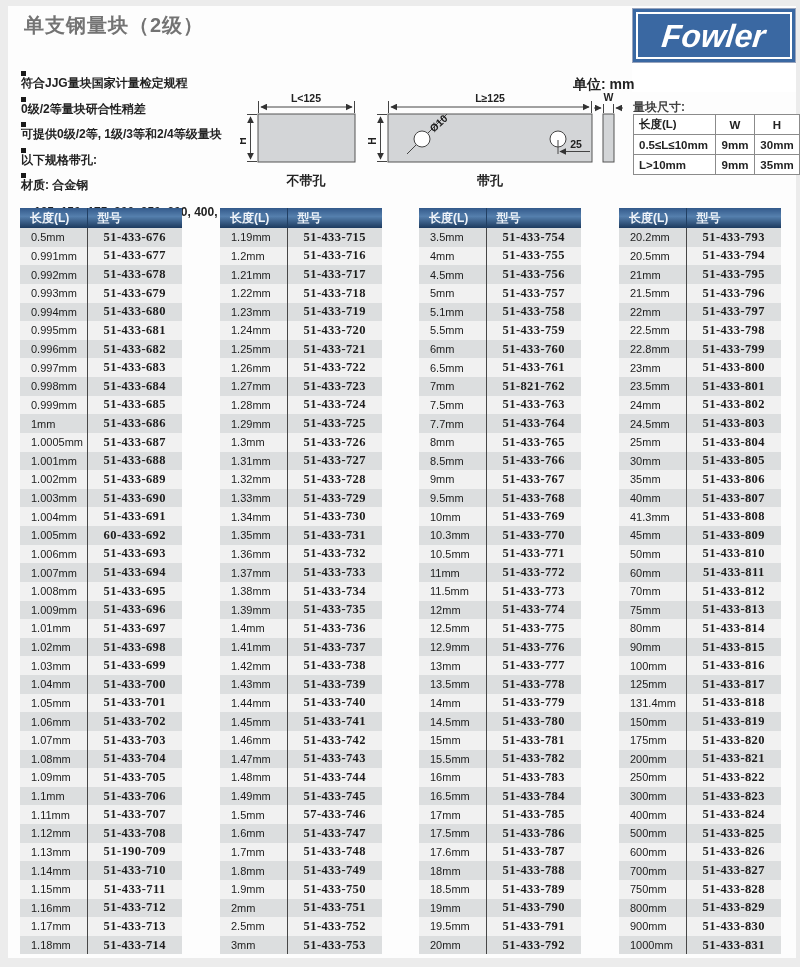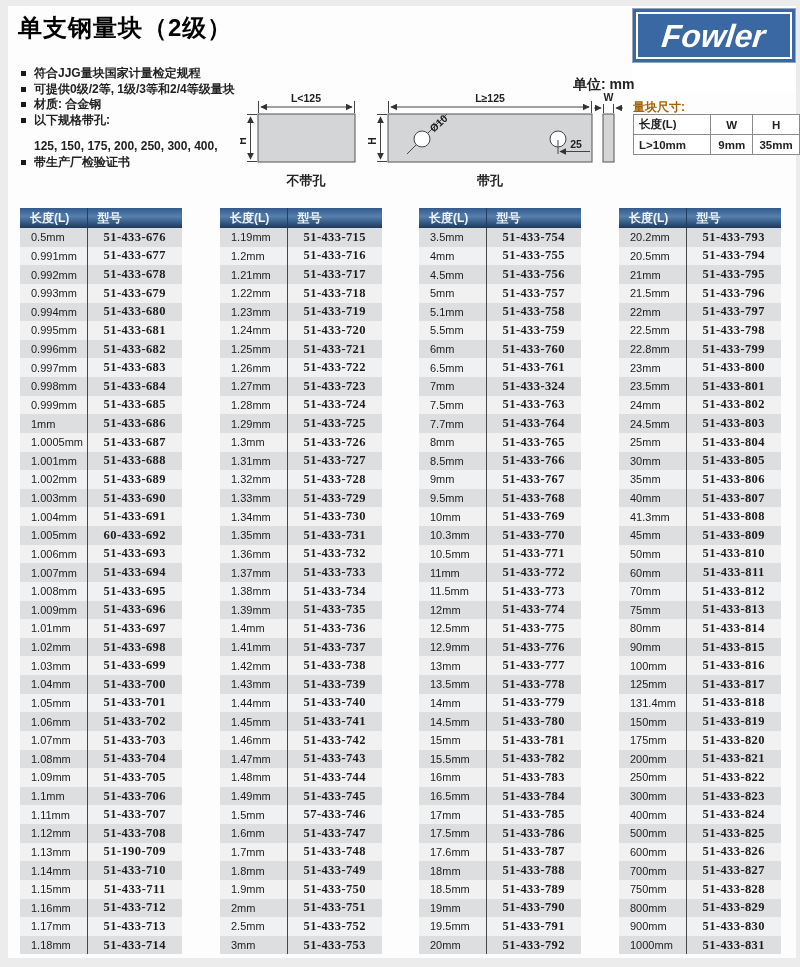--- a/index.html
+++ b/index.html
@@ -1,45 +1,45 @@
 <!DOCTYPE html>
 <html><head>
 <meta charset="utf-8">
 <style>
   html,body { margin:0; padding:0; }
   body { font-family:"Liberation Sans", sans-serif; }
   .page { position:relative; width:800px; height:967px; background:#ececec; overflow:hidden; }
   .sheet { position:absolute; left:8px; top:6px; width:788px; height:952px; background:#fdfdfd; }
 
   
-  .title { position:absolute; left:18px; top:12px; font-size:24px; font-weight:bold; color:#000000; letter-spacing:1px; }
+  .title { position:absolute; left:24px; top:12px; font-size:20px; font-weight:bold; color:#737373; letter-spacing:1px; }
 
   
   .features { position:absolute; left:21px; top:66px; width:230px; }
-  .feat { display:flex; align-items:flex-start; line-height:15.5px; font-size:12px; font-weight:bold; color:#222; }
+  .feat { display:flex; align-items:flex-start; line-height:15.5px; font-size:12px; font-weight:bold; color:#222;flex-direction:column; }
   .feat .sq { width:5px; height:5px; background:#1a1a1a; margin:5px 8px 0 0; flex:0 0 auto; }
   .feat.sub { margin-left:13px;margin-top:11px; }
 
   
   .logo-wrap { position:absolute; left:632px; top:8px; width:164px; height:84px; background:#ffffff; }
   .logo-blue { position:relative; height:53px; background:#3a68a2; border:1px solid #98a4bd; display:flex; align-items:center; justify-content:center; }
   .logo-inner { position:absolute; left:3px; top:3px; right:3px; bottom:3px; border:2px solid #ffffff; }
   .logo-text { position:relative; font-style:italic; font-weight:bold; font-size:32px; color:#ffffff; transform:skewX(-6deg); letter-spacing:0px; line-height:1; }
 
   
   .unit-note { position:absolute; left:573px; top:76px; font-size:14px; font-weight:bold; color:#222; }
 
   
   .diagram { position:absolute; left:240px; top:88px; }
   .diagram text { font-family:"Liberation Sans", sans-serif; fill:#222; }
   .dimtxt { font-size:10.5px; font-weight:bold; }
   .captxt { font-size:13px; font-weight:bold; }
 
   
-  .stitle { position:absolute; left:633px; top:99px; font-size:12px; font-weight:bold; color:#a16207; }
+  .stitle { position:absolute; left:633px; top:99px; font-size:12px; font-weight:bold; color:#404040; }
   .stable { position:absolute; left:633px; top:114px; border-collapse:collapse; background:#fff; }
   .stable th, .stable td { border:1px solid #8b8b8b; font-size:11.5px; font-weight:bold; color:#222;
     height:17px; padding:1px 5px; background:#fff; white-space:nowrap; }
   .stable .c-len { width:82px; text-align:left; }
   .stable .c-w { width:34px; text-align:center; }
   .stable .c-h { width:38px; text-align:center; }
 
   
   .ptable { position:absolute; top:208px; width:162px; border-collapse:collapse; table-layout:fixed; }
   .pt0 { left:20px; } .pt1 { left:220px; } .pt2 { left:419px; } .pt3 { left:619px; }
@@ -62,29 +62,33 @@
 
   <div class="title">单支钢量块（2级）</div>
 
   <div class="features">
       <div class="feat">
         <span class="sq"></span>
         <span>符合JJG量块国家计量检定规程</span>
       </div>
       <div class="feat">
         <span class="sq"></span>
+        <span>0级/2等量块研合性稍差</span>
+      </div>
+      <div class="feat">
+        <span class="sq"></span>
         <span>可提供0级/2等, 1级/3等和2/4等级量块</span>
       </div>
       <div class="feat">
         <span class="sq"></span>
-        <span>材质: 合金钢</span>
+        <span>以下规格带孔:</span>
       </div>
       <div class="feat">
         <span class="sq"></span>
-        <span>以下规格带孔:</span>
+        <span>材质: 合金钢</span>
       </div>
       <div class="feat sub">125, 150, 175, 200, 250, 300, 400,</div>
       <div class="feat">
         <span class="sq"></span>
         <span>带生产厂检验证书</span>
       </div>
     </div>
 
   <div class="logo-wrap">
     <div class="logo-blue">
@@ -149,20 +153,25 @@
   <table class="stable">
     <thead>
       <tr>
         <th class="c-len">长度(L)</th>
         <th class="c-w">W</th>
         <th class="c-h">H</th>
       </tr>
     </thead>
     <tbody>
         <tr>
+          <td class="c-len">0.5≤L≤10mm</td>
+          <td class="c-w">9mm</td>
+          <td class="c-h">30mm</td>
+        </tr>
+        <tr>
           <td class="c-len">L&gt;10mm</td>
           <td class="c-w">9mm</td>
           <td class="c-h">35mm</td>
         </tr>
       </tbody>
   </table>
 
   <table class="ptable pt0">
     <colgroup>
         <col class="c-len">
@@ -544,21 +553,21 @@
         <tr>
           <td class="len">6mm</td>
           <td class="model">51-433-760</td>
         </tr>
         <tr>
           <td class="len">6.5mm</td>
           <td class="model">51-433-761</td>
         </tr>
         <tr>
           <td class="len">7mm</td>
-          <td class="model">51-433-324</td>
+          <td class="model">51-821-762</td>
         </tr>
         <tr>
           <td class="len">7.5mm</td>
           <td class="model">51-433-763</td>
         </tr>
         <tr>
           <td class="len">7.7mm</td>
           <td class="model">51-433-764</td>
         </tr>
         <tr>

